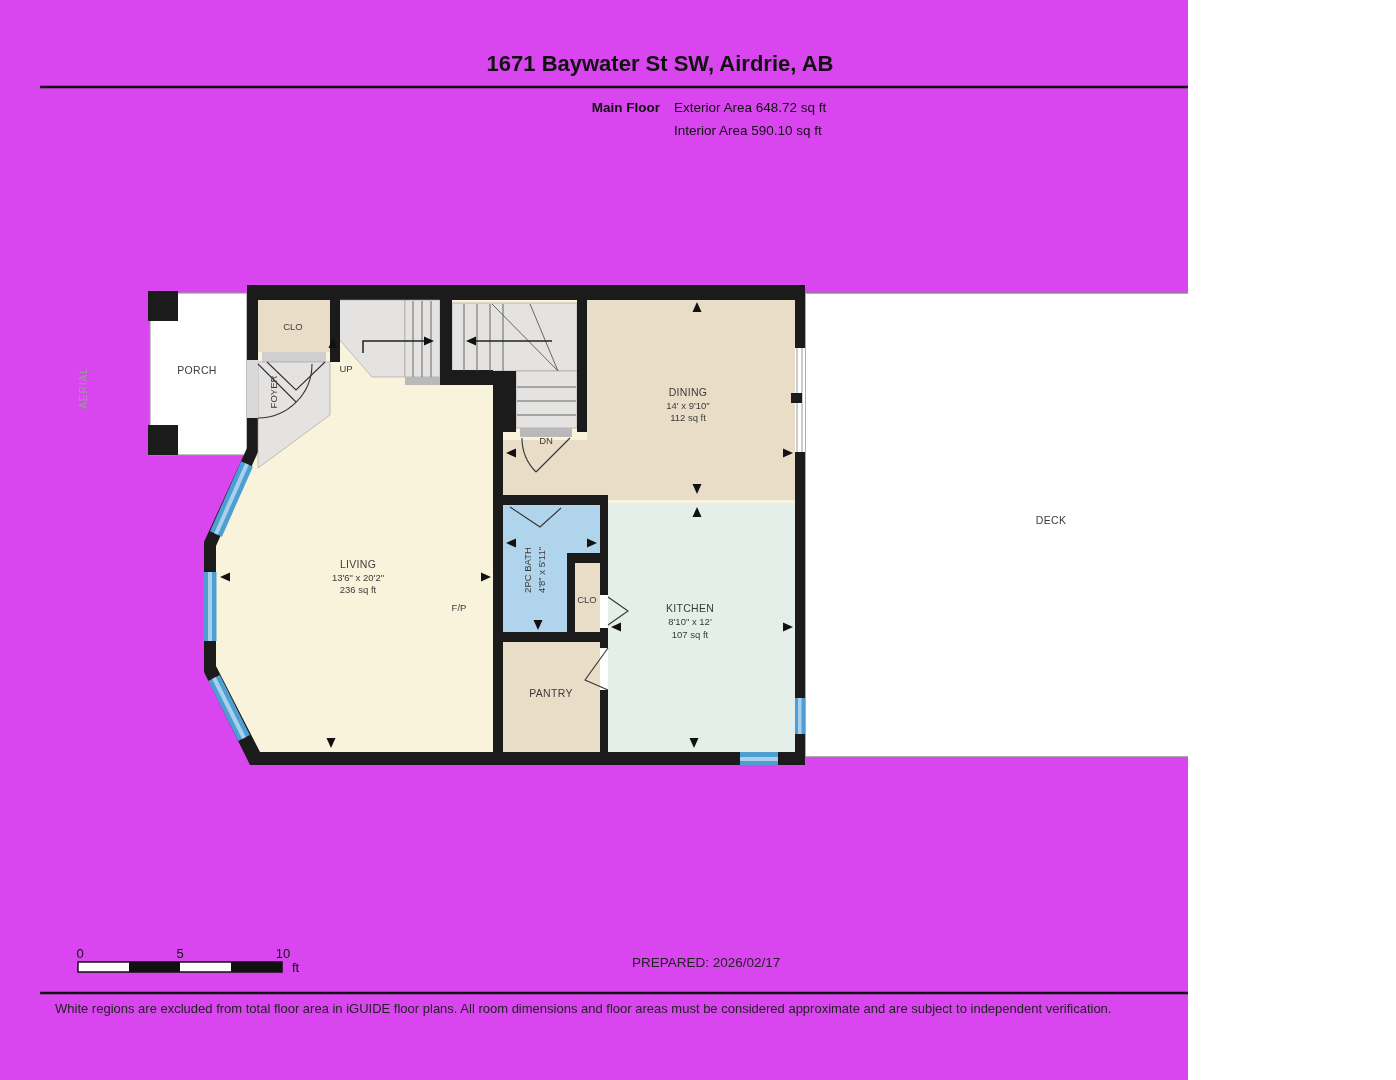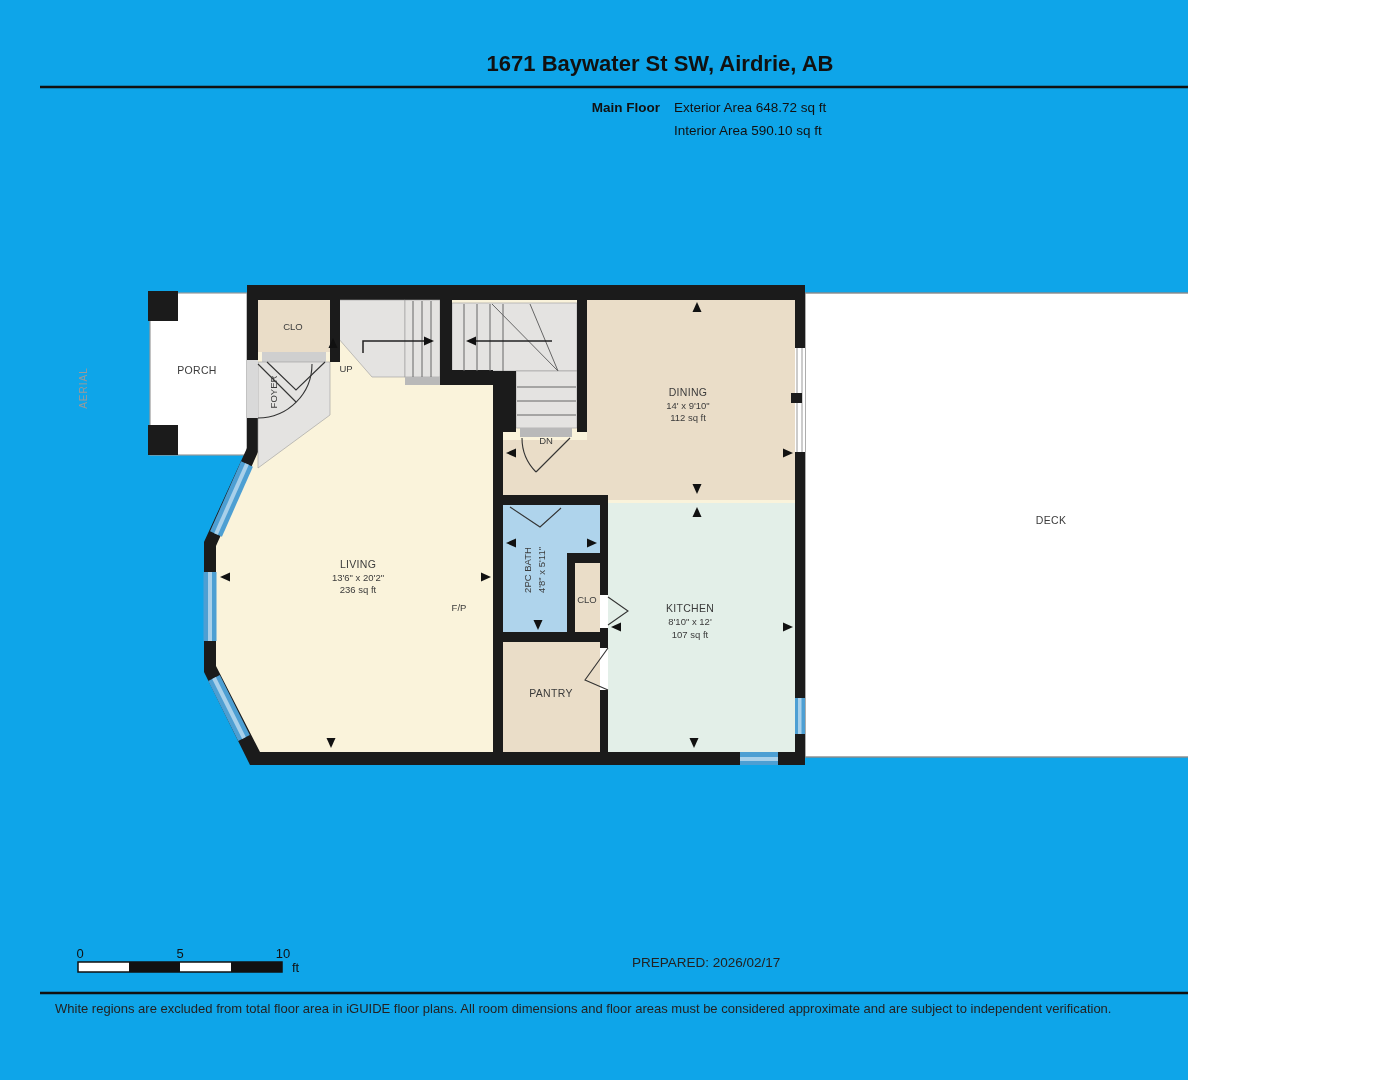--- a/index.html
+++ b/index.html
@@ -1,16 +1,16 @@
 <!DOCTYPE html>
 <html><head>
 <meta charset="utf-8">
 <style>
   html,body{margin:0;padding:0;background:#fff;}
-  .page{position:relative;width:1188px;height:1080px;background:#0ea5e9;overflow:hidden;
+  .page{position:relative;width:1188px;height:1080px;background:#d946ef;overflow:hidden;
         font-family:"Liberation Sans", sans-serif;}
   svg{display:block;}
   text{font-family:"Liberation Sans", sans-serif;fill:#3b3b3b;}
   .title{font-size:22px;font-weight:bold;fill:#111;}
   .floorlbl{font-size:13.5px;font-weight:bold;fill:#111;}
   .areatxt{font-size:13.5px;fill:#111;}
   .room{font-size:10.5px;letter-spacing:.3px;}
   .dim{font-size:9.5px;}
   .small{font-size:9.5px;}
   .aerial{font-size:10px;fill:#9a9a9a;letter-spacing:1px;}

